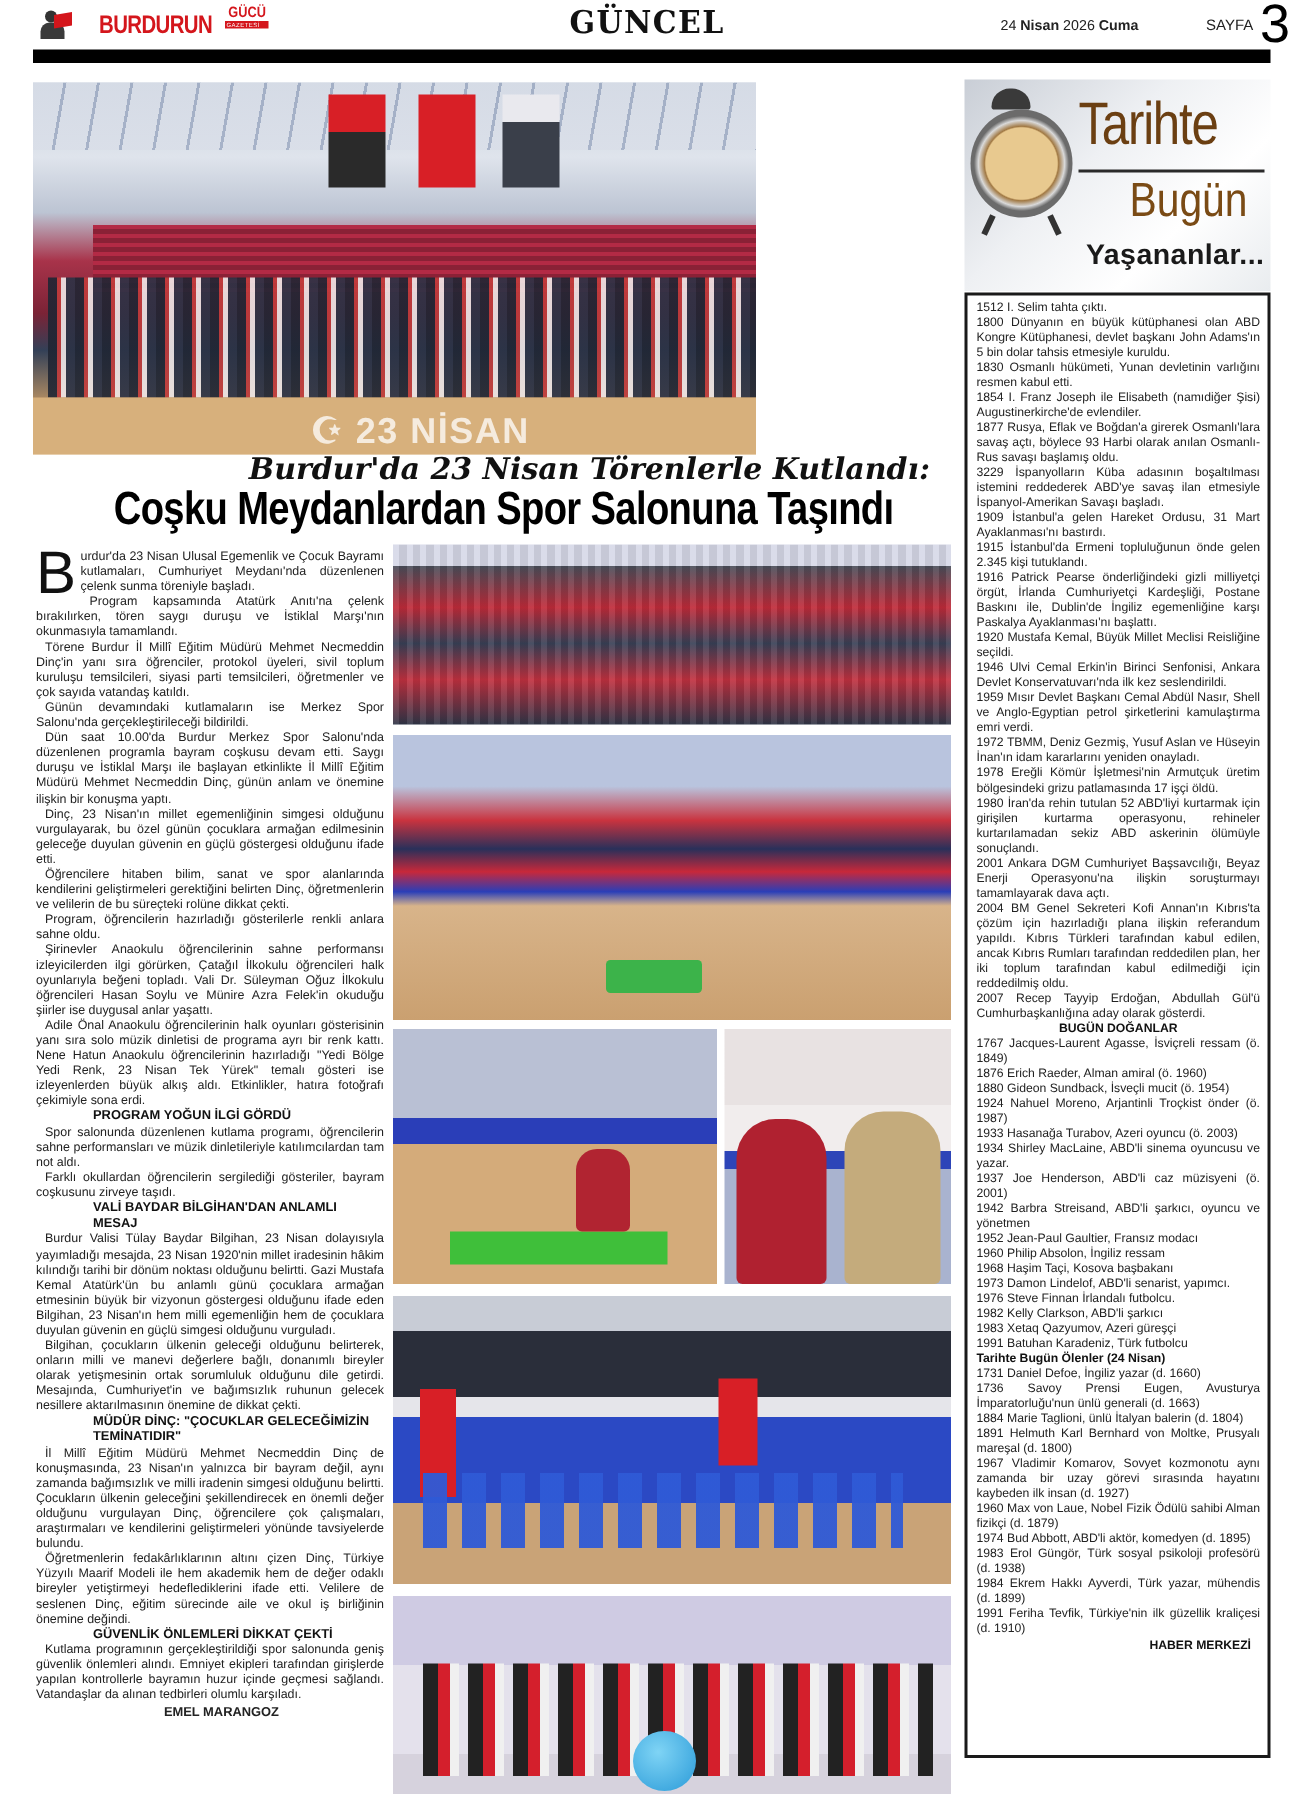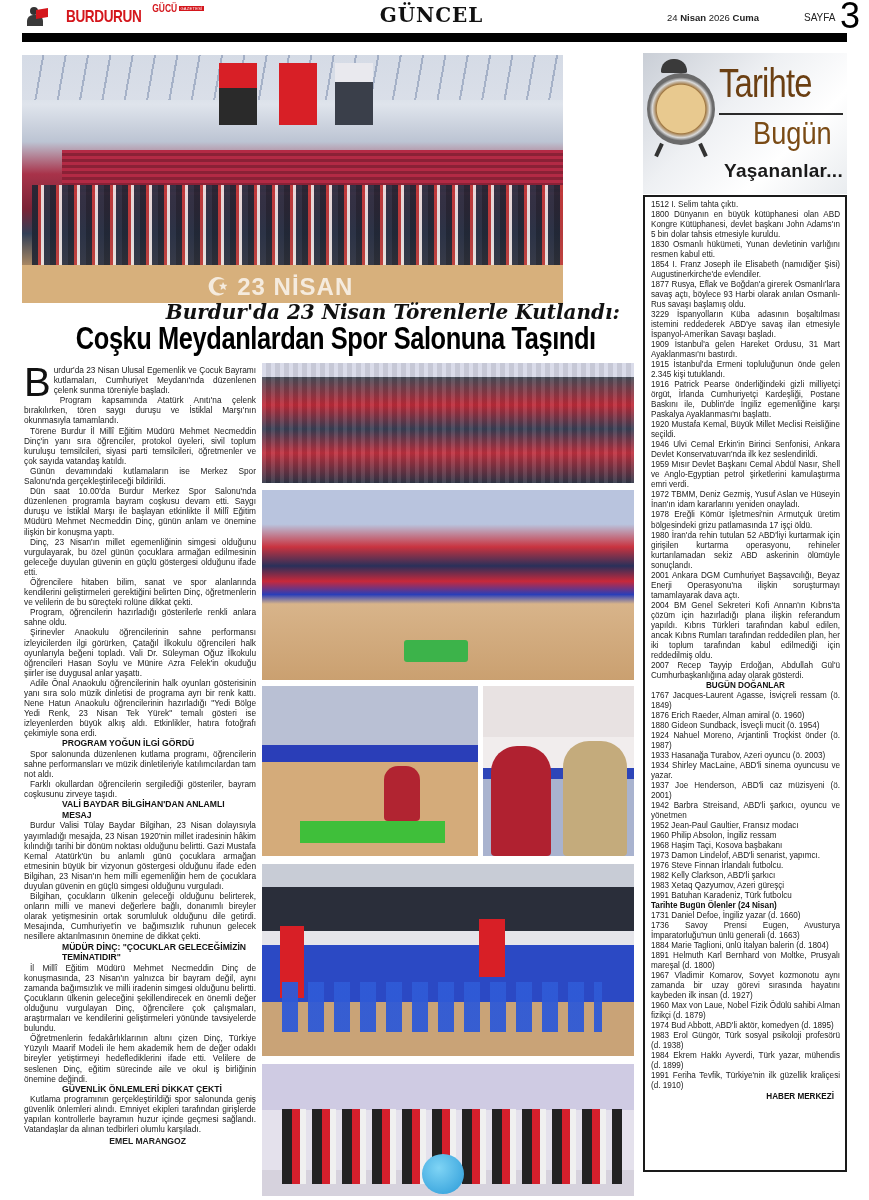--- a/index.html
+++ b/index.html
@@ -7,32 +7,32 @@
   body { position: relative; font-family: "Liberation Sans", sans-serif; color: #1a1a1a; }
 
   
   .masthead { position: absolute; left: 22px; top: 0; width: 825px; height: 42px; }
   .logo { position: absolute; left: 4px; top: 4px; height: 22px; display: flex; align-items: flex-end; gap: 16px; }
   .logo-figure { width: 22px; height: 20px; position: relative; }
   .logo-figure .head { position: absolute; left: 4px; top: 1px; width: 8px; height: 8px; border-radius: 50%; background: #333; }
   .logo-figure .body { position: absolute; left: 1px; top: 9px; width: 16px; height: 11px; background: #3a3a3a; border-radius: 6px 6px 0 0; }
   .logo-figure .flag { position: absolute; left: 10px; top: 3px; width: 12px; height: 9px; background: #d4161c; transform: skewY(-10deg); }
   .logo-main { font-family: "Liberation Sans", sans-serif; font-weight: 700; font-size: 17px; color: #d4161c; letter-spacing: -0.5px; transform: scaleX(0.8); transform-origin: left bottom; line-height: 18px; margin-left: 2px; }
-  .logo-sub { position: absolute; left: 110px; top: 3px; display: flex; flex-direction: row; align-items: center; }
+  .logo-sub { position: absolute; left: 110px; top: 3px; display: flex; flex-direction: column; }
   .logo-sub .g { font-weight: 700; font-size: 10px; color: #d4161c; line-height: 11px; transform: scaleX(0.85); }
   .logo-sub .gz { font-size: 4px; color: #fff; background: #d4161c; padding: 0 1px; line-height: 5px; letter-spacing: 0.3px; }
   .section-title { position: absolute; left: 355px; top: 2px; font-family: "DejaVu Serif", serif; font-weight: 700; font-size: 21px; letter-spacing: 1px; color: #111; transform: scaleX(0.95); }
   .dateline { position: absolute; left: 645px; top: 12px; font-size: 9.5px; color: #222; }
   .dateline b { font-weight: 700; }
   .page-label { position: absolute; left: 782px; top: 12px; font-size: 10px; color: #222; }
   .page-num { position: absolute; left: 818px; top: -3px; font-size: 36px; font-weight: 400; color: #000; line-height: 38px; }
   .rule { position: absolute; left: 22px; top: 33px; width: 825px; height: 9px; background: #000; }
 
   
-  .hero { position: absolute; left: 22px; top: 55px; width: 541px; height: 248px; overflow: hidden;
+  .hero { position: absolute; left: 22px; top: 55px; width: 482px; height: 248px; overflow: hidden;
     background: linear-gradient(180deg, #c6cfdc 0%, #dfe4ec 20%, #bcc4d3 35%, #a8334a 48%, #7b2336 62%, #334057 72%, #c79a65 88%, #d9b17c 100%); }
   .hero .roof { position: absolute; left: 0; top: 0; width: 100%; height: 45px; background: repeating-linear-gradient(100deg, #d9dee8 0 20px, #9aa7c0 20px 22px); opacity: 0.8; }
   .hero .banner { position: absolute; top: 8px; width: 38px; height: 62px; background: #d81f26; }
   .hero .banner.b1 { left: 197px; background: linear-gradient(180deg, #d81f26 0 40%, #2a2a2a 40%); }
   .hero .banner.b2 { left: 257px; }
   .hero .banner.b3 { left: 313px; background: linear-gradient(180deg, #e9e9ee 0 30%, #3a3f4a 30%); }
   .hero .stands { position: absolute; left: 40px; top: 95px; width: 520px; height: 45px; background: repeating-linear-gradient(0deg, #b32a45 0 3px, #8a2136 3px 6px); }
   .hero .crowd { position: absolute; left: 10px; top: 130px; width: 580px; height: 80px; background: repeating-linear-gradient(90deg, #1f2533 0 6px, #c23b3b 6px 9px, #f1e9e9 9px 12px, #2b3245 12px 18px); opacity: 0.9; }
   .hero .floor { position: absolute; left: 0; top: 210px; width: 100%; height: 38px; background: #d7b07c; }
   .hero .wm { position: absolute; left: 185px; top: 218px; font-size: 24px; font-weight: 700; color: rgba(255,255,255,0.75); letter-spacing: 1px; }

